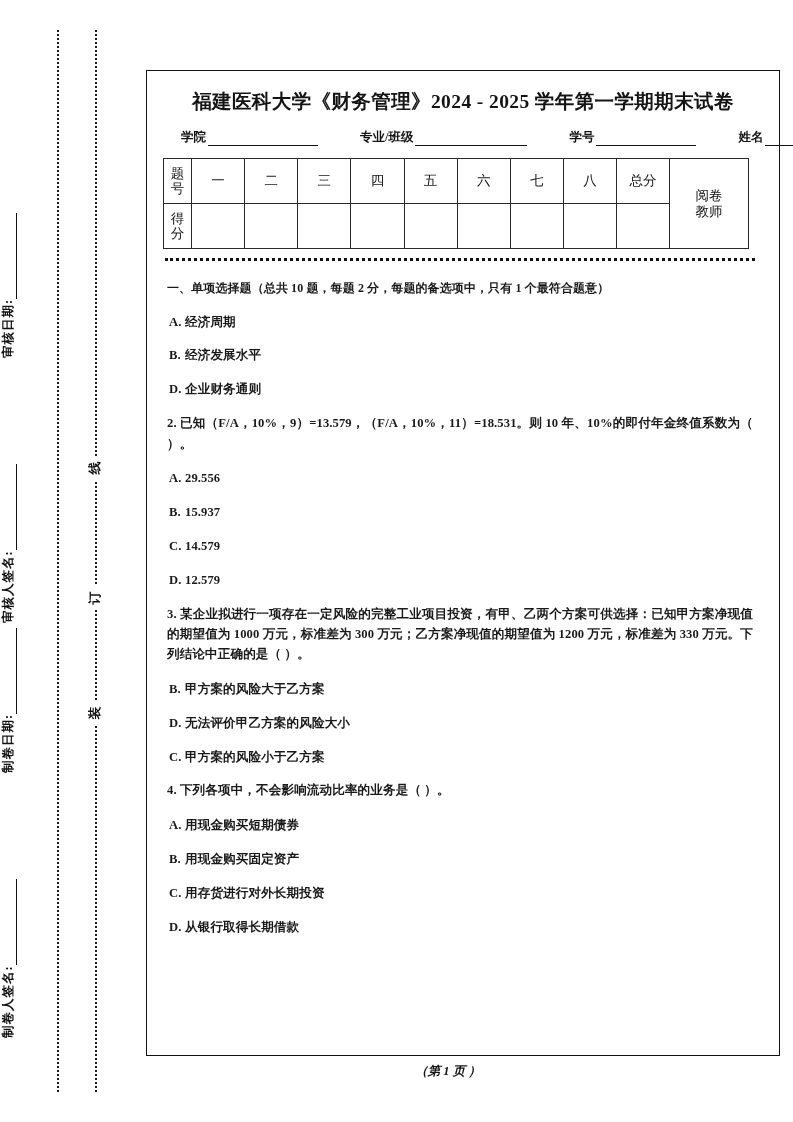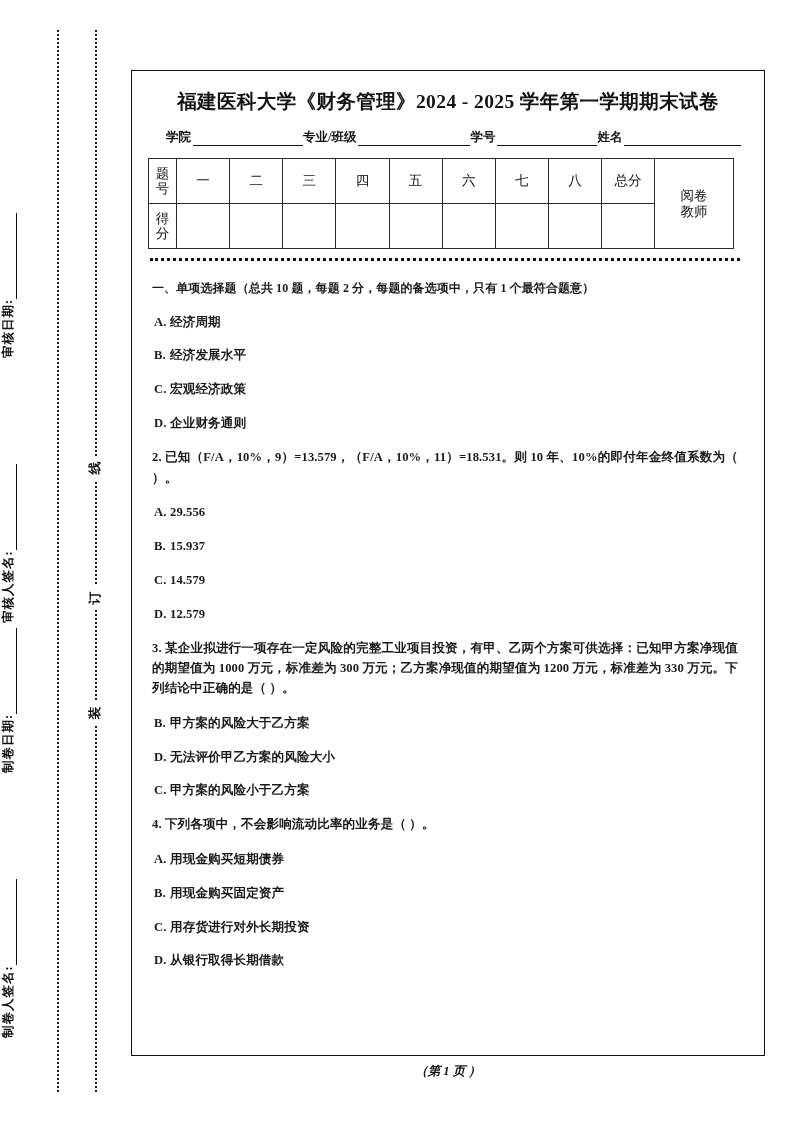--- a/index.html
+++ b/index.html
@@ -73,21 +73,21 @@
     background: #ffffff;
     padding: 4px 0;
     transform-origin: center center;
     transform: rotate(-90deg);
     color: #111;
   }
 
   
   #paper-frame {
     position: absolute;
-    left: 131px;
+    left: 146px;
     top: 70px;
     width: 634px;
     height: 986px;
     border: 1.6px solid #111;
     box-sizing: border-box;
     background: #fff;
   }
 
   #exam-title {
     margin: 17px 0 0 0;
@@ -101,20 +101,21 @@
 
   
   #id-fields {
     margin: 14px 0 0 0;
     padding: 0 22px 0 34px;
     display: flex;
     align-items: center;
     font-size: 12.5px;
     font-weight: bold;
     white-space: nowrap;
+    gap: 42px;
   }
   #id-fields .fld { display: flex; align-items: flex-end; }
   #id-fields .flabel { padding-right: 2px; }
   #id-fields .fline {
     border-bottom: 1.2px solid #111;
     height: 13px;
   }
   .w-college  { width: 110px; }
   .w-major    { width: 112px; }
   .w-sid      { width: 100px; }
@@ -282,21 +283,20 @@
     </table>
   </div>
 
   <div id="separator"></div>
 
   <div id="body">
     <div class="sec-head">一、单项选择题（总共 10 题，每题 2 分，每题的备选项中，只有 1 个最符合题意）</div>
     <div id="question-list">
         <div class="opt"><span class="mark">A.</span><span>经济周期</span></div>
         <div class="opt"><span class="mark">B.</span><span>经济发展水平</span></div>
-        <div class="opt"><span class="mark">C.</span><span>宏观经济政策</span></div>
         <div class="opt"><span class="mark">D.</span><span>企业财务通则</span></div>
         <div class="q-stem">2. 已知（F/A，10%，9）=13.579，（F/A，10%，11）=18.531。则 10 年、10%的即付年金终值系数为（   ）。</div>
         <div class="opt"><span class="mark">A.</span><span>29.556</span></div>
         <div class="opt"><span class="mark">B.</span><span>15.937</span></div>
         <div class="opt"><span class="mark">C.</span><span>14.579</span></div>
         <div class="opt"><span class="mark">D.</span><span>12.579</span></div>
         <div class="q-stem">3. 某企业拟进行一项存在一定风险的完整工业项目投资，有甲、乙两个方案可供选择：已知甲方案净现值的期望值为 1000 万元，标准差为 300 万元；乙方案净现值的期望值为 1200 万元，标准差为 330 万元。下列结论中正确的是（   ）。</div>
         <div class="opt"><span class="mark">B.</span><span>甲方案的风险大于乙方案</span></div>
         <div class="opt"><span class="mark">D.</span><span>无法评价甲乙方案的风险大小</span></div>
         <div class="opt"><span class="mark">C.</span><span>甲方案的风险小于乙方案</span></div>

